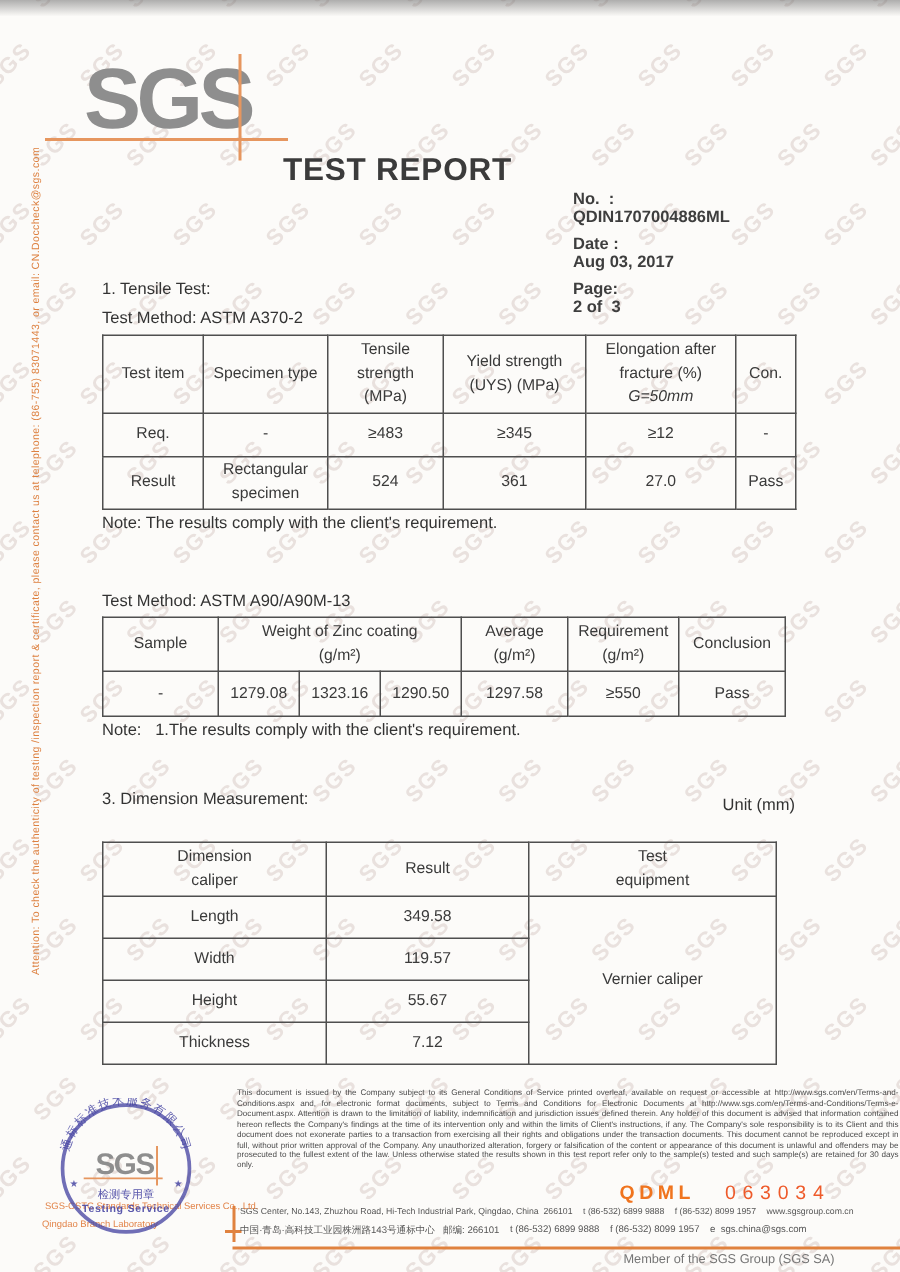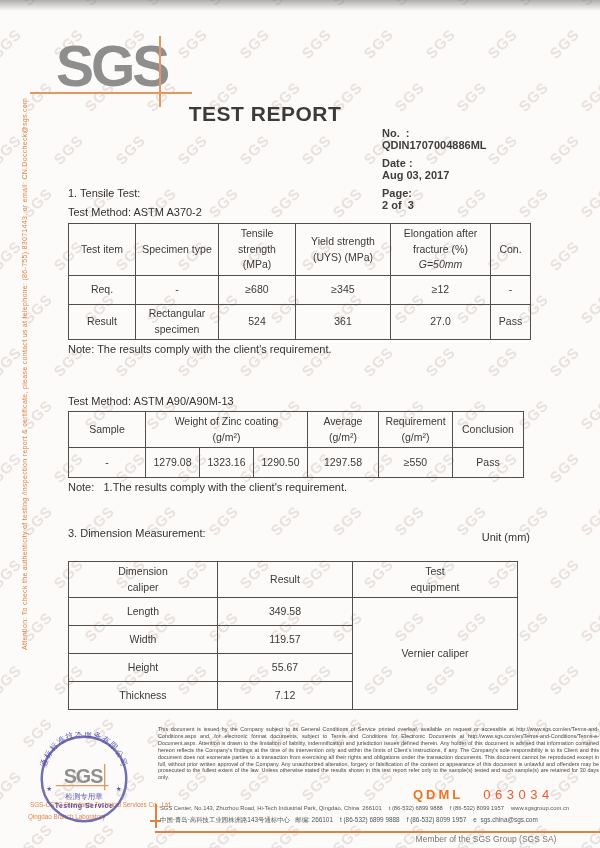--- a/index.html
+++ b/index.html
@@ -305,21 +305,21 @@
             <div>fracture (%)</div>
             <div class="ital">G=50mm</div>
           </td>
       <td>
             <div>Con.</div>
           </td>
     </tr>
     <tr class="r1">
       <td>Req.</td>
       <td>-</td>
-      <td>≥680</td>
+      <td>≥483</td>
       <td>≥345</td>
       <td>≥12</td>
       <td>-</td>
     </tr>
     <tr class="r2">
       <td>Result</td>
       <td>
             <div>Rectangular</div>
             <div>specimen</div>
           </td>

